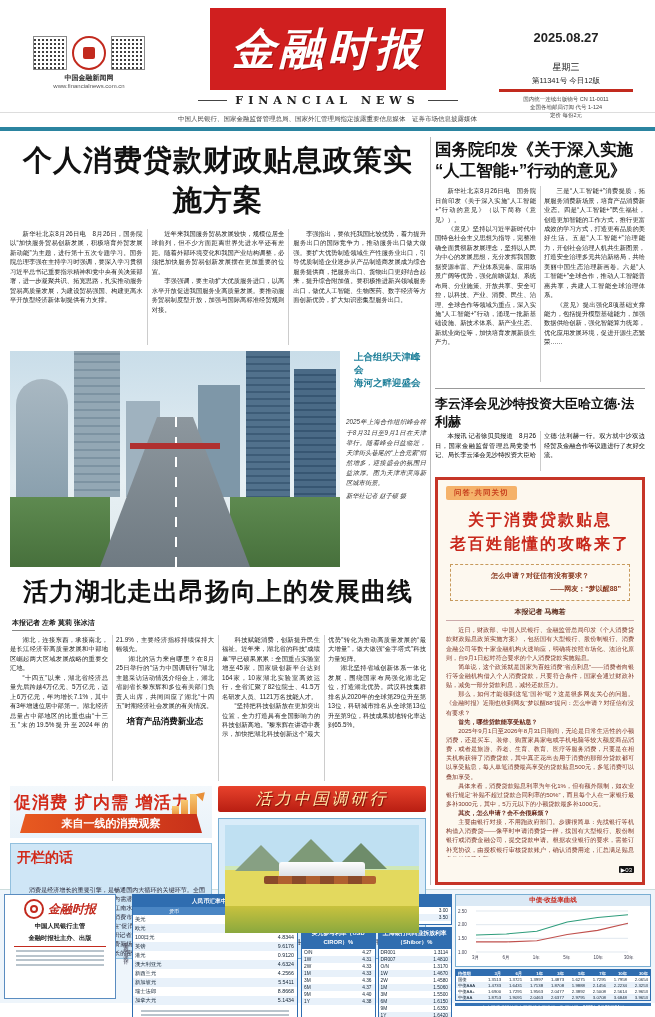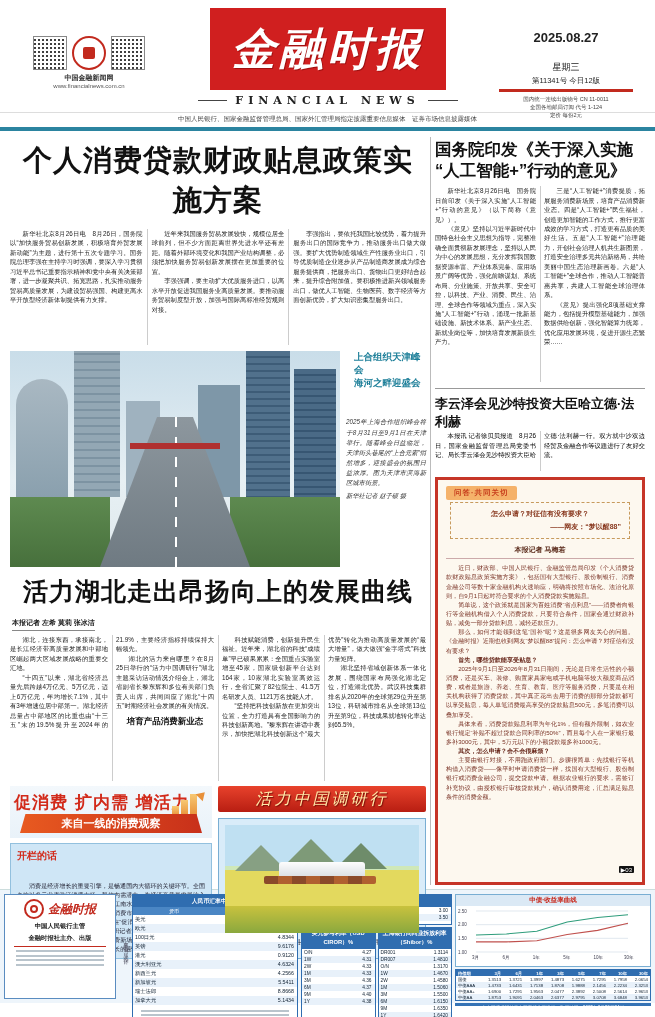--- a/index.html
+++ b/index.html
@@ -69,21 +69,21 @@
   .left-bottom { display:flex; gap:6px; margin-top:5px; flex:1; }
   .promo { width:202px; }
   .promo-head { position:relative; height:52px; background:linear-gradient(#f3f8fc,#e9f2f9); }
   .promo-slogan { font-size:17px; font-weight:900; color:#d22a1a; letter-spacing:1px; padding:5px 0 0 4px; font-family:"DejaVu Serif",serif; }
   .promo-arrow { position:absolute; right:6px; top:4px; width:34px; height:26px; }
   .promo-arrow .bar { position:absolute; bottom:0; width:7px; background:linear-gradient(#f7c873,#e8913a); }
   .promo-arrow .a1 { left:0; height:10px; } .promo-arrow .a2 { left:9px; height:16px; } .promo-arrow .a3 { left:18px; height:22px; }
   .promo-arrow .tip { position:absolute; right:0; top:0; width:0; height:0; border-left:8px solid #e8913a; border-top:5px solid transparent; border-bottom:5px solid transparent; transform:rotate(-45deg); }
   .promo-ribbon { margin:0 10px; background:linear-gradient(90deg,#e85a20,#c8301a); color:#fff; font-weight:bold; font-size:11px; text-align:center; padding:2px 0; clip-path:polygon(3% 0,97% 0,100% 100%,0 100%); }
   .promo-box { margin-top:5px; background:#cfe6f6; border:1px solid #92c0de; padding:5px 6px; height:116px; overflow:hidden; }
-  .promo-box-title { color:#d22a1a; font-weight:bold; font-size:10px; margin-bottom:19px; }
+  .promo-box-title { color:#d22a1a; font-weight:bold; font-size:14px; margin-bottom:19px; }
   .promo-box .para { font-size:6px; line-height:1.5; text-indent:2em; text-align:justify; color:#223; }
   .promo-see { text-align:right; font-size:6px; color:#223; margin-top:2px; }
 
   .mid-bottom { width:208px; display:flex; flex-direction:column; }
   .banner { height:26px; background:linear-gradient(#e8422c,#b81e12); display:flex; align-items:center; justify-content:center; border-radius:2px; }
   .banner-text { color:#ffe9a8; font-size:16px; font-weight:400; font-style:italic; letter-spacing:3px; text-shadow:1px 1px 1px #7a0e08; }
   .train-card { flex:1; margin-top:6px; background:#d9ecf9; border:1px solid #79aed3; padding:6px; }
   .train-photo { position:relative; width:100%; height:108px; overflow:hidden; background:linear-gradient(#bfe0f2 0 38%, #cfe8b8 38% 42%, #e3d95e 42% 75%, #c9c23e 75%, #8aa83e); }
   .mtn { position:absolute; width:0; height:0; border-left:26px solid transparent; border-right:26px solid transparent; border-bottom:26px solid #7e9a78; top:14px; }
   .canopy { position:absolute; left:28%; top:34%; width:44%; height:16px; background:linear-gradient(#fdfdfd,#d8dde2); border-radius:3px 3px 0 0; }
@@ -298,20 +298,24 @@
       <div class="sep"></div>
       <article>
         <h3 class="meet-title">李云泽会见沙特投资大臣哈立德·法利赫</h3>
         <div class="meet-cols">
             <p class="para">本报讯 记者徐贝贝报道　8月26日，国家金融监督管理总局党委书记、局长李云泽会见沙特投资大臣哈立德·法利赫一行。双方就中沙双边经贸及金融合作等议题进行了友好交流。</p>
           </div>
       </article>
 
       <div class="qa-box">
         <span class="qa-tag">问答·共同关切</span>
+        <div class="qa-title">
+          <div>关于消费贷款贴息</div>
+          <div>老百姓能懂的攻略来了</div>
+        </div>
         <div class="qa-question">
           <div class="qa-q">怎么申请？对征信有没有要求？</div>
           <div class="qa-asker">——网友：“梦以醒88”</div>
         </div>
         <div class="qa-byline">本报记者 马梅若</div>
         <div class="qa-paras cols">
             <p class="para">近日，财政部、中国人民银行、金融监管总局印发《个人消费贷款财政贴息政策实施方案》，包括国有大型银行、股份制银行、消费金融公司等数十家金融机构火速响应，明确将按照市场化、法治化原则，自9月1日起对符合要求的个人消费贷款实施贴息。</p>
             <p class="para">简单说，这个政策就是国家为百姓消费“省点利息”——消费者向银行等金融机构借入个人消费贷款，只要符合条件，国家会通过财政补贴，减免一部分贷款利息，减轻还款压力。</p>
             <p class="para">那么，如何才能领到这笔“国补”呢？这是很多网友关心的问题。《金融时报》近期也收到网友“梦以醒88”提问：怎么申请？对征信有没有要求？</p>
             <p class="para qbold">首先，哪些贷款能享受贴息？</p>

